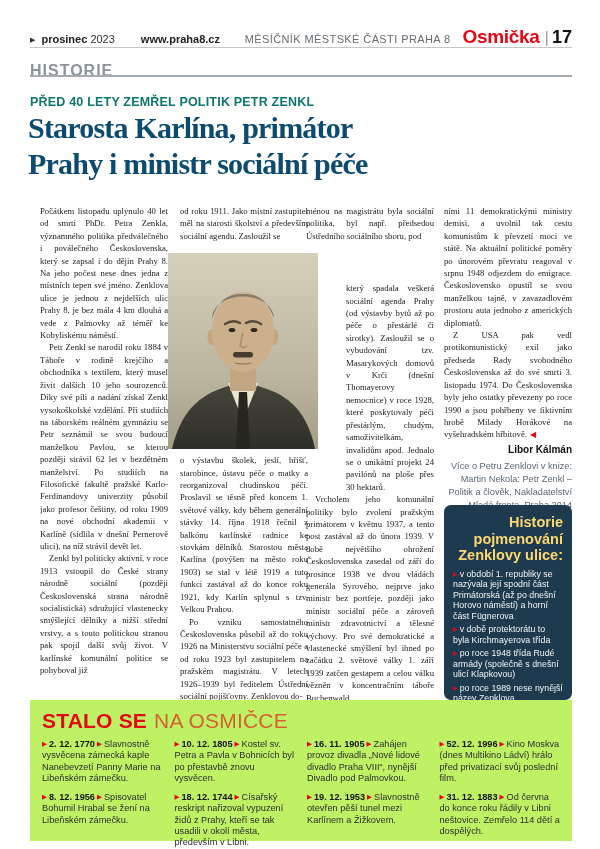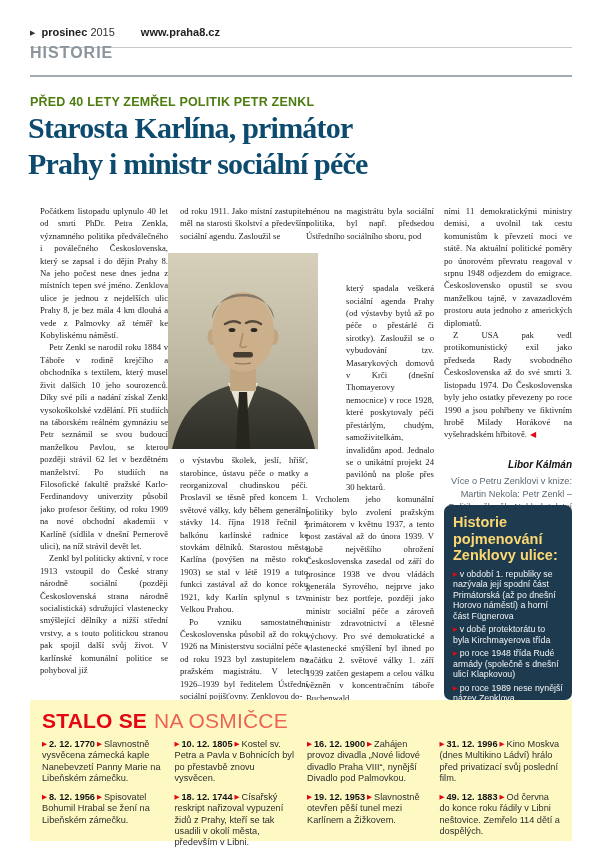--- a/index.html
+++ b/index.html
@@ -12,80 +12,86 @@
   .tri{color:#e30613;font-size:7px;line-height:1;position:relative;top:-1px;margin-right:3px;}
   .issue strong{font-weight:bold;}
   .issue span{font-weight:normal;color:#333;}
   .site-url{font-weight:bold;margin-left:26px;}
   .head-right{margin-left:auto;display:flex;align-items:baseline;}
   .mag-subtitle{color:#666c71;font-size:11px;letter-spacing:.4px;margin-right:12px;}
   .mag-logo{color:#e30613;font-weight:bold;font-size:19px;letter-spacing:-.3px;}
   .head-sep{color:#9aa0a5;font-weight:300;font-size:17px;margin:0 3px 0 5px;}
   .page-num{font-weight:bold;font-size:18px;color:#111;}
   .rule1{position:absolute;left:30px;top:47px;width:542px;height:1px;background:#c7c7c7;}
-  .section-label{position:absolute;left:30px;top:44px;font-family:"Liberation Sans",sans-serif;
+  .section-label{position:absolute;left:30px;top:62px;font-family:"Liberation Sans",sans-serif;
                  font-weight:bold;font-size:16px;letter-spacing:1px;color:#8b959c;}
   .rule2{position:absolute;left:30px;top:75px;width:542px;height:2px;background:#a4acb2;}
 
   
   .kicker{position:absolute;left:30px;top:95px;font-family:"Liberation Sans",sans-serif;
-          font-weight:bold;font-size:12.5px;color:#4d7c0f;letter-spacing:.2px;}
+          font-weight:bold;font-size:12.5px;color:#0f766e;letter-spacing:.2px;}
   .headline{position:absolute;left:28px;top:110px;width:560px;font-family:Liberation Serif, serif;
             font-weight:bold;font-size:30px;line-height:36px;letter-spacing:-.8px;color:#0c4a6e;}
 
   
   .col{position:absolute;top:205px;width:128px;height:495px;overflow:hidden;
        font-size:8.7px;line-height:12.4px;text-align:justify;color:#222;}
   .col p{margin:0;}
   .col p.ind{text-indent:9px;}
   .c1{left:40px;}  .c2{left:180px;}  .c3{left:306px;}  .c4{left:444px;}
   .photo-gap{height:212px;}
   .c3mid{padding-left:40px;min-height:207px;box-sizing:border-box;margin-top:40px;}
   .endmark{color:#e30613;font-size:8px;margin-left:3px;}
-  .author-line{margin-top:17px;text-align:right;font-family:"Liberation Sans",sans-serif;
-               font-weight:bold;font-size:10px;color:#111;font-style:italic;}
+  .author-line{margin-top:2px;text-align:right;font-family:"Liberation Sans",sans-serif;
+               font-weight:bold;font-size:10px;color:#111;}
   .book-ref{margin-top:4px;text-align:right;font-family:"Liberation Sans",sans-serif;
             font-size:9.2px;line-height:13px;color:#5d6872;}
 
   
   .photo{position:absolute;left:168px;top:253px;width:150px;height:196px;display:block;}
 
   
   .infobox{position:absolute;left:444px;top:505px;width:128px;max-height:195px;box-sizing:border-box;
            background:#1d3a4f;border-radius:7px;padding:9px 9px 8px 9px;overflow:hidden;
            font-family:"Liberation Sans",sans-serif;}
-  .infobox-title{color:#fbd872;font-weight:bold;font-size:14.5px;line-height:16.5px;margin-bottom:5px;}
+  .infobox-title{color:#fbd872;font-weight:bold;font-size:14.5px;line-height:16.5px;margin-bottom:5px;text-align:right;}
   .infobox-item{color:#f2f4f5;font-size:8.8px;line-height:10.5px;margin-bottom:3px;}
   .infobox-item .tri{font-size:6px;margin-right:2px;}
 
   
   .stalo{position:absolute;left:30px;top:700px;width:542px;height:141px;box-sizing:border-box;
-         background:#fef9c3;padding:9px 12px 8px 12px;font-family:"Liberation Sans",sans-serif;}
+         background:#bef264;padding:9px 12px 8px 12px;font-family:"Liberation Sans",sans-serif;}
   .stalo-title{font-size:21px;line-height:23px;margin-bottom:7px;letter-spacing:.2px;}
   .stalo-title strong{color:#e30613;font-weight:800;}
   .stalo-title span{color:rgba(227,6,19,.62);font-weight:400;margin-left:7px;}
   .se-cols{display:flex;gap:12px;}
   .se-col{flex:1;min-width:0;}
   .se-item{font-size:9.2px;line-height:11.3px;color:#2d2d2d;}
   .se-item + .se-item{margin-top:8px;}
   .se-item .tri{font-size:6.5px;margin-right:2px;}
   .se-date{font-weight:bold;color:#141414;margin-right:2px;}
 </style>
 </head>
 <body>
 
 <div class="page">
 
   <div class="header-bar">
     <span class="issue">
       <span class="tri">▶</span>
       <strong>prosinec</strong>
-      <span>2015</span>
+      <span>2023</span>
     </span>
     <span class="site-url">www.praha8.cz</span>
+    <span class="head-right">
+      <span class="mag-subtitle">MĚSÍČNÍK MĚSTSKÉ ČÁSTI PRAHA 8</span>
+      <span class="mag-logo">Osmička</span>
+      <span class="head-sep">|</span>
+      <span class="page-num">17</span>
+    </span>
   </div>
   <div class="rule1"></div>
   <div class="section-label">HISTORIE</div>
   <div class="rule2"></div>
 
   <div class="kicker">PŘED 40 LETY ZEMŘEL POLITIK PETR ZENKL</div>
   <h1 class="headline" style="margin:0;">
     <span>Starosta Karlína, primátor</span><br>
     <span>Prahy i ministr sociální péče</span>
   </h1>
@@ -164,23 +170,23 @@
     <div class="se-cols">
       <div class="se-col">
         <div class="se-item"><span class="tri">▶</span><span class="se-date">2. 12. 1770</span><span class="tri">▶</span><span>Slavnostně vysvěcena zámecká kaple Nanebevzetí Panny Marie na Libeňském zámečku.</span></div>
         <div class="se-item"><span class="tri">▶</span><span class="se-date">8. 12. 1956</span><span class="tri">▶</span><span>Spisovatel Bohumil Hrabal se žení na Libeňském zámečku.</span></div>
       </div>
       <div class="se-col">
         <div class="se-item"><span class="tri">▶</span><span class="se-date">10. 12. 1805</span><span class="tri">▶</span><span>Kostel sv. Petra a Pavla v Bohnicích byl po přestavbě znovu vysvěcen.</span></div>
         <div class="se-item"><span class="tri">▶</span><span class="se-date">18. 12. 1744</span><span class="tri">▶</span><span>Císařský reskript nařizoval vypuzení židů z Prahy, kteří se tak usadili v okolí města, především v Libni.</span></div>
       </div>
       <div class="se-col">
-        <div class="se-item"><span class="tri">▶</span><span class="se-date">16. 12. 1900</span><span class="tri">▶</span><span>Zahájen provoz divadla „Nové lidové divadlo Praha VIII“, nynější Divadlo pod Palmovkou.</span></div>
+        <div class="se-item"><span class="tri">▶</span><span class="se-date">16. 11. 1905</span><span class="tri">▶</span><span>Zahájen provoz divadla „Nové lidové divadlo Praha VIII“, nynější Divadlo pod Palmovkou.</span></div>
         <div class="se-item"><span class="tri">▶</span><span class="se-date">19. 12. 1953</span><span class="tri">▶</span><span>Slavnostně otevřen pěší tunel mezi Karlínem a Žižkovem.</span></div>
       </div>
       <div class="se-col">
-        <div class="se-item"><span class="tri">▶</span><span class="se-date">31. 12. 1996</span><span class="tri">▶</span><span>Kino Moskva (dnes Multikino Ládví) hrálo před privatizací svůj poslední film.</span></div>
-        <div class="se-item"><span class="tri">▶</span><span class="se-date">49. 12. 1883</span><span class="tri">▶</span><span>Od června do konce roku řádily v Libni neštovice. Zemřelo 114 dětí a dospělých.</span></div>
+        <div class="se-item"><span class="tri">▶</span><span class="se-date">52. 12. 1996</span><span class="tri">▶</span><span>Kino Moskva (dnes Multikino Ládví) hrálo před privatizací svůj poslední film.</span></div>
+        <div class="se-item"><span class="tri">▶</span><span class="se-date">31. 12. 1883</span><span class="tri">▶</span><span>Od června do konce roku řádily v Libni neštovice. Zemřelo 114 dětí a dospělých.</span></div>
       </div>
     </div>
   </section>
 
 </div>
 
 </body></html>

